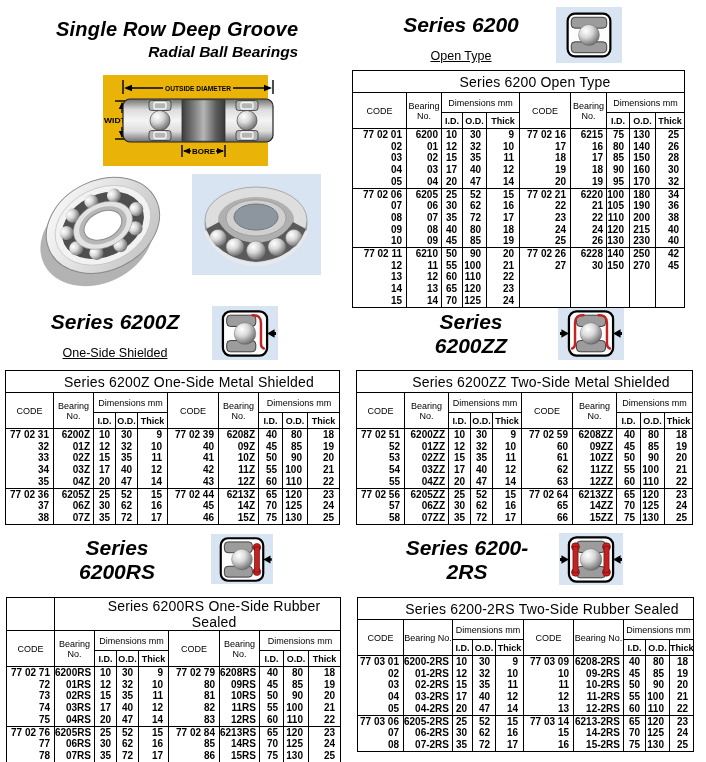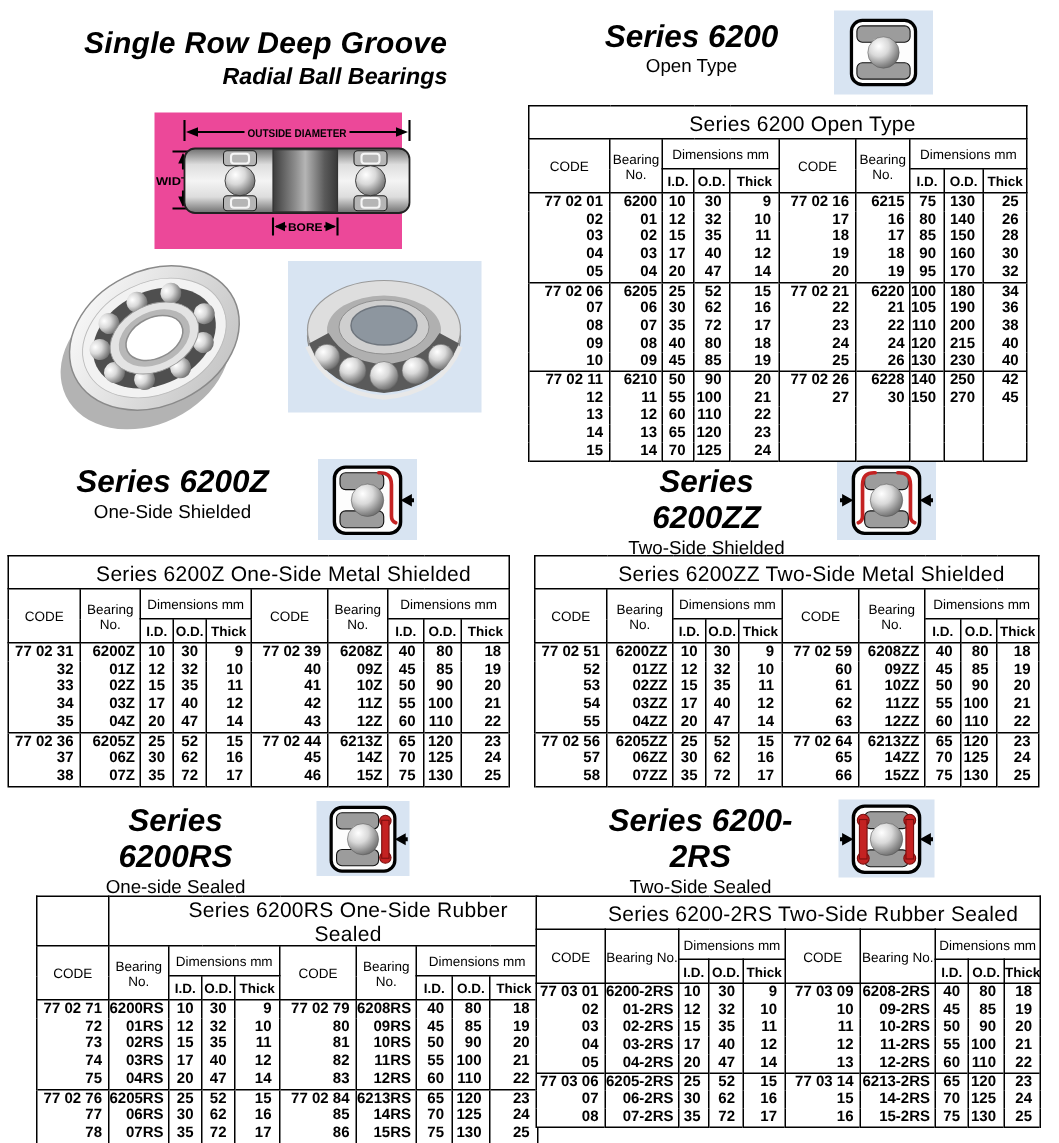--- a/index.html
+++ b/index.html
@@ -6,25 +6,25 @@
   #canvas {
     position:relative; width:706px; height:762px; background:#fff;
     font-family:"Liberation Sans", sans-serif; color:#000; overflow:hidden;
   }
   
   .main-title { position:absolute; left:56px; top:18px; }
   .main-title .mt1 { font-size:20px; font-weight:700; font-style:italic; letter-spacing:0.2px; }
   .main-title .mt2 { font-size:15.5px; font-weight:700; font-style:italic; margin-top:2px;text-align:right; }
   .sec-head { position:absolute; text-align:center; }
   .sec-head .t1 { font-size:21px; font-weight:700; font-style:italic; }
-  .sec-head .t2 { font-size:12.5px; margin-top:0; }
+  .sec-head .t2 { font-size:12.5px; margin-top:12px;text-decoration:underline; }
   
   .icon-box { position:absolute; background:#d8e4f2; display:flex; align-items:center; justify-content:center; }
   
-  #diagram { position:absolute; left:103px; top:75px; width:165px; height:91px; background:#ec4899; }
+  #diagram { position:absolute; left:103px; top:75px; width:165px; height:91px; background:#eab308; }
   #photo1 { position:absolute; left:20px; top:168px; width:165px; height:122px; }
   #photo2 { position:absolute; left:192px; top:174px; width:129px; height:101px; background:#d8e4f2; }
   
   table.cat { position:absolute; border-collapse:collapse; table-layout:fixed; background:#fff; }
   table.cat { border:1.5px solid #000; }
   table.cat th { border:1px solid #000; padding:0; font-weight:400; }
   table.cat tr.title th { font-size:14px; height:21px; font-weight:400; letter-spacing:0.2px;padding-left:33px; }
   table.cat tr.h1 th { font-size:9px; height:19px; line-height:10px; }
   table.cat tr.h2 th { font-size:9px; font-weight:700; height:15px; }
   table.cat tbody { border-top:1.5px solid #000; }
@@ -32,21 +32,21 @@
     border-left:1px solid #000; border-right:1px solid #000;
     border-top:none; border-bottom:none;
     height:11.7px; line-height:11.7px; font-size:10px; font-weight:700;
     text-align:right; padding:0 5px 0 0; overflow:hidden; white-space:nowrap;
   }
   table.cat td.c0, table.cat td.c5 { padding-right:4px; }
   table.cat td.c1, table.cat td.c6 { padding-right:3px; }
   #t6200   { left:352px; top:70px;  width:332px; }
   #t6200Z  { left:5px;   top:370px; width:334px;border-radius:31px; }
   #t6200ZZ { left:356px; top:370px; width:336px; }
-  #t6200RS { left:24px;   top:597px; width:334px; }
+  #t6200RS { left:6px;   top:597px; width:334px; }
   #t62002RS{ left:357px; top:597px; width:336px; }
   
   #h6200   { left:396px; top:13px;  width:130px; }
   #h6200Z  { left:50px;  top:310px; width:130px; }
   #h6200ZZ { left:406px; top:310px; width:130px; }
   #h6200RS { left:52px;  top:536px; width:130px; }
   #h62002RS{ left:400px; top:536px; width:134px; }
   #i6200   { left:556px; top:7px;   width:66px; height:56px; }
   #i6200Z  { left:212px; top:306px; width:66px; height:54px; }
   #i6200ZZ { left:558px; top:306px; width:66px; height:54px; }

